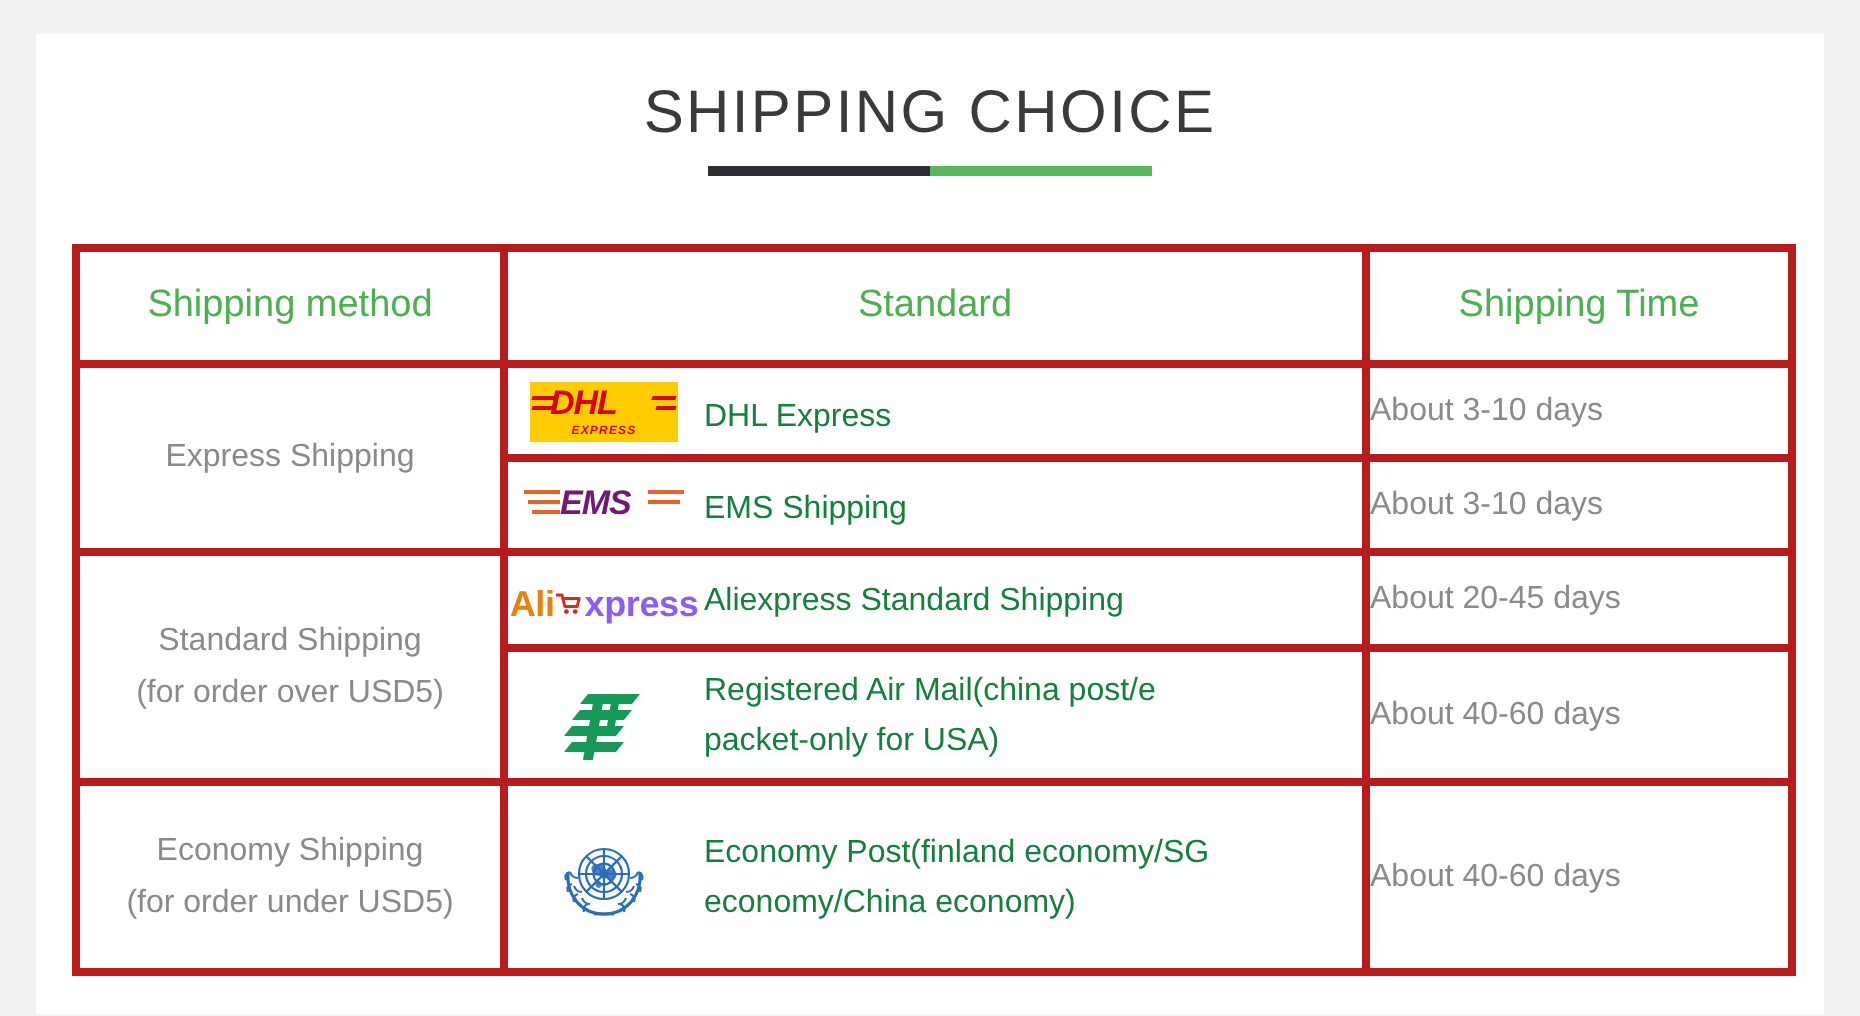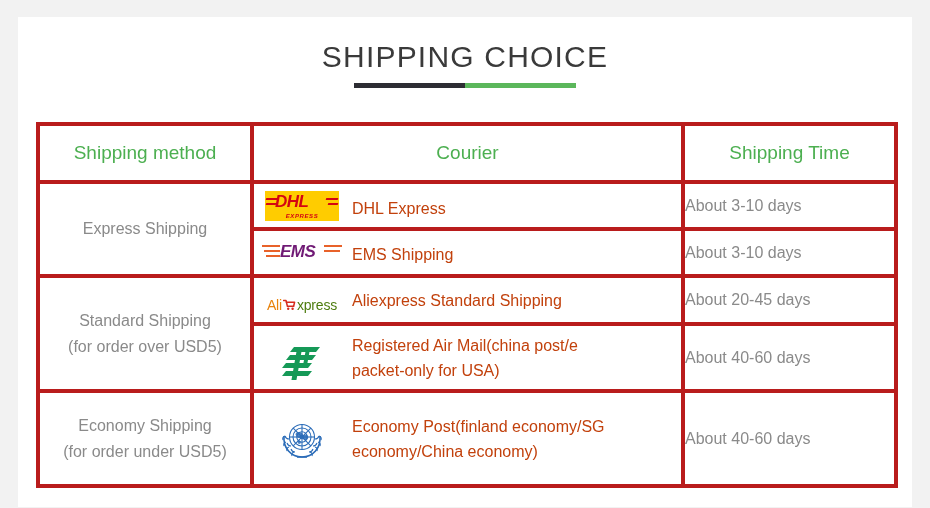--- a/index.html
+++ b/index.html
@@ -99,21 +99,21 @@
   }
   .logo-slot {
     width: 96px;
     min-width: 96px;
     display: flex;
     align-items: center;
     justify-content: center;
   }
   .courier-name {
     font-size: 16px;
-    color: #c2410c;
+    color: #15803d;
     line-height: 25px;
     max-width: 280px;
   }
 
   
   .logo-dhl {
     width: 74px;
     height: 30px;
     background: #FFCC00;
     position: relative;
@@ -173,26 +173,26 @@
   }
   .logo-ems .s1 { left: 0px;  top: 6px;  width: 18px; }
   .logo-ems .s2 { left: 2px;  top: 11px; width: 16px; }
   .logo-ems .s3 { left: 4px;  top: 16px; width: 14px; }
   .logo-ems .s4 { left: 62px; top: 6px;  width: 18px; }
   .logo-ems .s5 { left: 62px; top: 11px; width: 16px; }
 
   .logo-ali {
     display: flex;
     align-items: center;
-    font-size: 14px;
-    font-weight: normal;
+    font-size: 18px;
+    font-weight: bold;
     letter-spacing: -0.2px;
   }
   .logo-ali .ali-a { color: #E8820C; }
-  .logo-ali .ali-x { color: #4d7c0f; }
+  .logo-ali .ali-x { color: #8b5cf6; }
   .logo-ali .ali-cart { margin: 0 1px; display: inline-flex; }
 
   .logo-post { width: 44px; height: 40px; }
   .logo-un   { width: 50px; height: 50px; }
 </style>
 </head>
 <body>
 
 <div class="page-card">
 
@@ -206,21 +206,21 @@
 
   <table class="ship-table">
     <colgroup>
       <col class="col-method">
       <col class="col-courier">
       <col class="col-time">
     </colgroup>
     <thead>
       <tr>
         <th class="head-cell">Shipping method</th>
-        <th class="head-cell">Courier</th>
+        <th class="head-cell">Standard</th>
         <th class="head-cell">Shipping Time</th>
       </tr>
     </thead>
     <tbody>
 
       <tr style="height:47px">
         <td class="method-cell" rowspan="2">
           <div>Express Shipping</div>
         </td>
         <td class="courier-cell">

